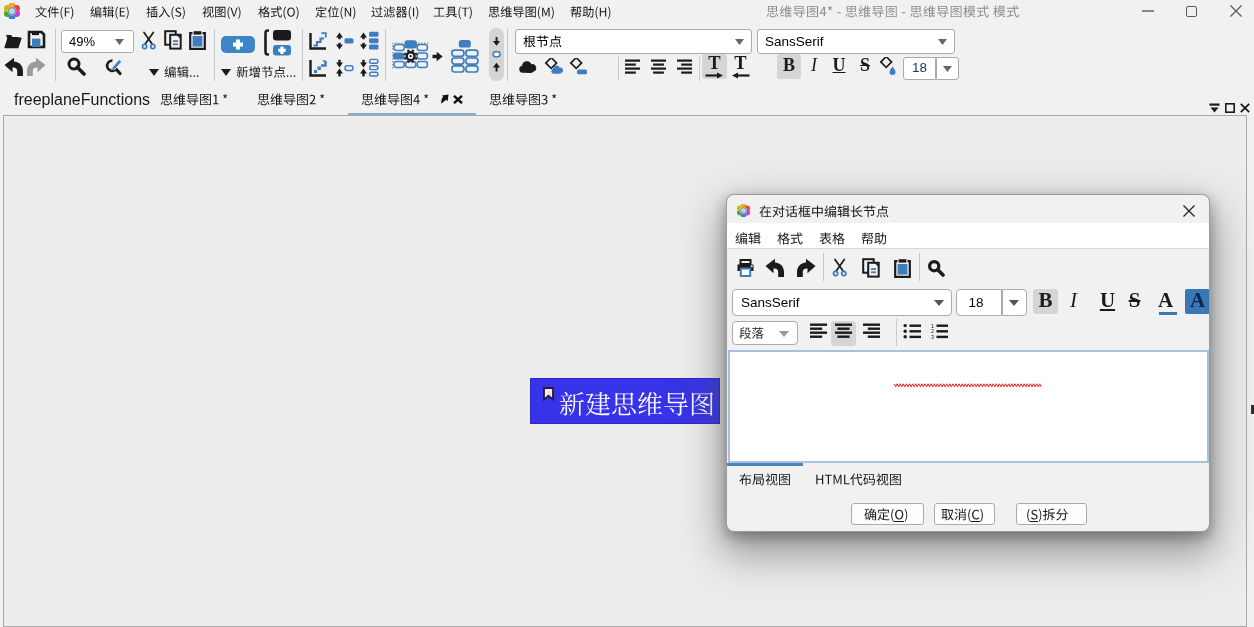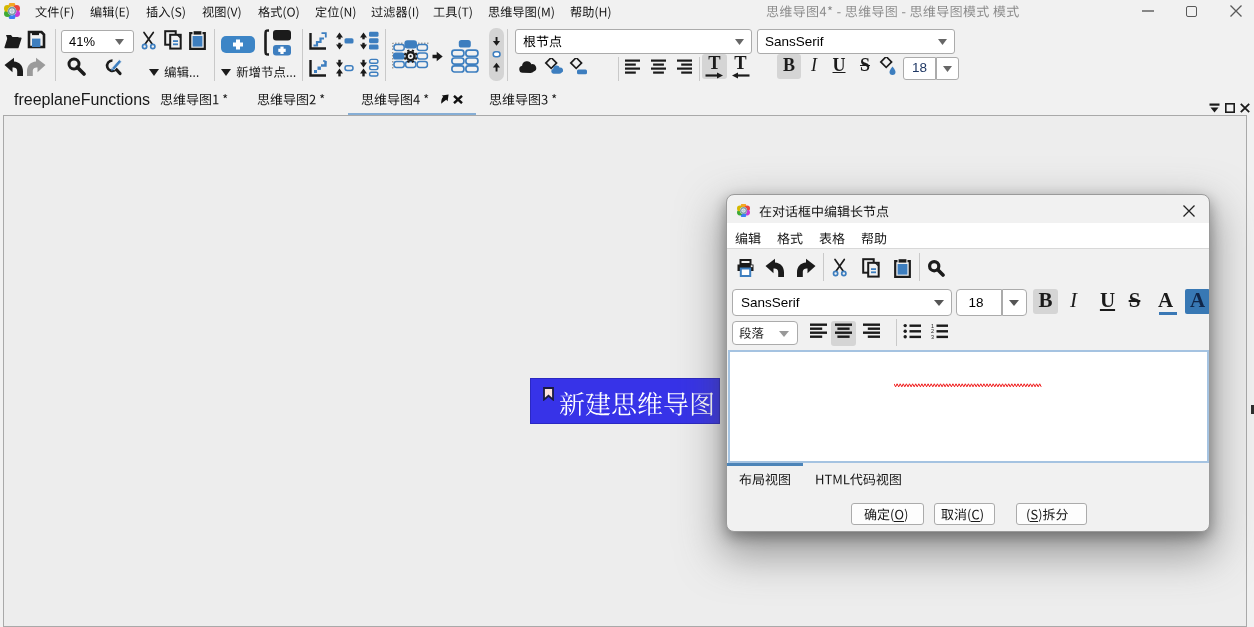--- a/index.html
+++ b/index.html
@@ -69,21 +69,21 @@
 <svg style="position:absolute;left:4px;top:31px;" width="19" height="18" viewBox="0 0 19 18">
     <path d="M2 4 h5 l1.5 2 h6 v2 h-11 z" fill="#1b1b1b"></path>
     <path d="M1.2 16.5 L4.2 7.2 H16.8 L13.8 16.5 Z" fill="#1b1b1b" stroke="#1b1b1b" stroke-width="1.6" stroke-linejoin="round"></path>
   </svg>
 <svg style="position:absolute;left:27px;top:30px;" width="19" height="19" viewBox="0 0 19 19">
     <path d="M2 2 h12.5 L17 4.5 V17 H2 Z" fill="none" stroke="#1b1b1b" stroke-width="2.6"></path>
     <rect x="5" y="1.5" width="7" height="3.6" fill="#1b1b1b"></rect>
     <rect x="5" y="8.6" width="8.4" height="8.4" fill="#3d7ebf"></rect>
   </svg>
 <div class="combo" style="left:61px;top:30px;width:73px;height:23px;"></div>
-<div class="abs" style="left:69px;top:33.5px;font-size:13px;color:#000;">41%</div>
+<div class="abs" style="left:69px;top:33.5px;font-size:13px;color:#000;">49%</div>
 <svg style="position:absolute;left:115px;top:38.5px;" width="9" height="6" viewBox="0 0 9 6">
     <path d="M0 0 H9 L4.5 6 Z" fill="#666"></path>
   </svg>
 <svg style="position:absolute;left:141px;top:31px;" width="16" height="19" viewBox="0 0 16 19">
     <path d="M3 1.5 L11.3 13.2 M12.3 1.5 L4 13.2" stroke="#1b1b1b" stroke-width="1.7" stroke-linecap="round"></path>
     <circle cx="3.6" cy="15.5" r="2.1" fill="none" stroke="#3d7ebf" stroke-width="1.7"></circle>
     <circle cx="11.8" cy="15.5" r="2.1" fill="none" stroke="#3d7ebf" stroke-width="1.7"></circle>
   </svg>
 <svg style="position:absolute;left:164px;top:30px;" width="19" height="20" viewBox="0 0 19 20">
     <rect x="1.2" y="1.2" width="10.5" height="13.5" fill="none" stroke="#1b1b1b" stroke-width="2"></rect>

